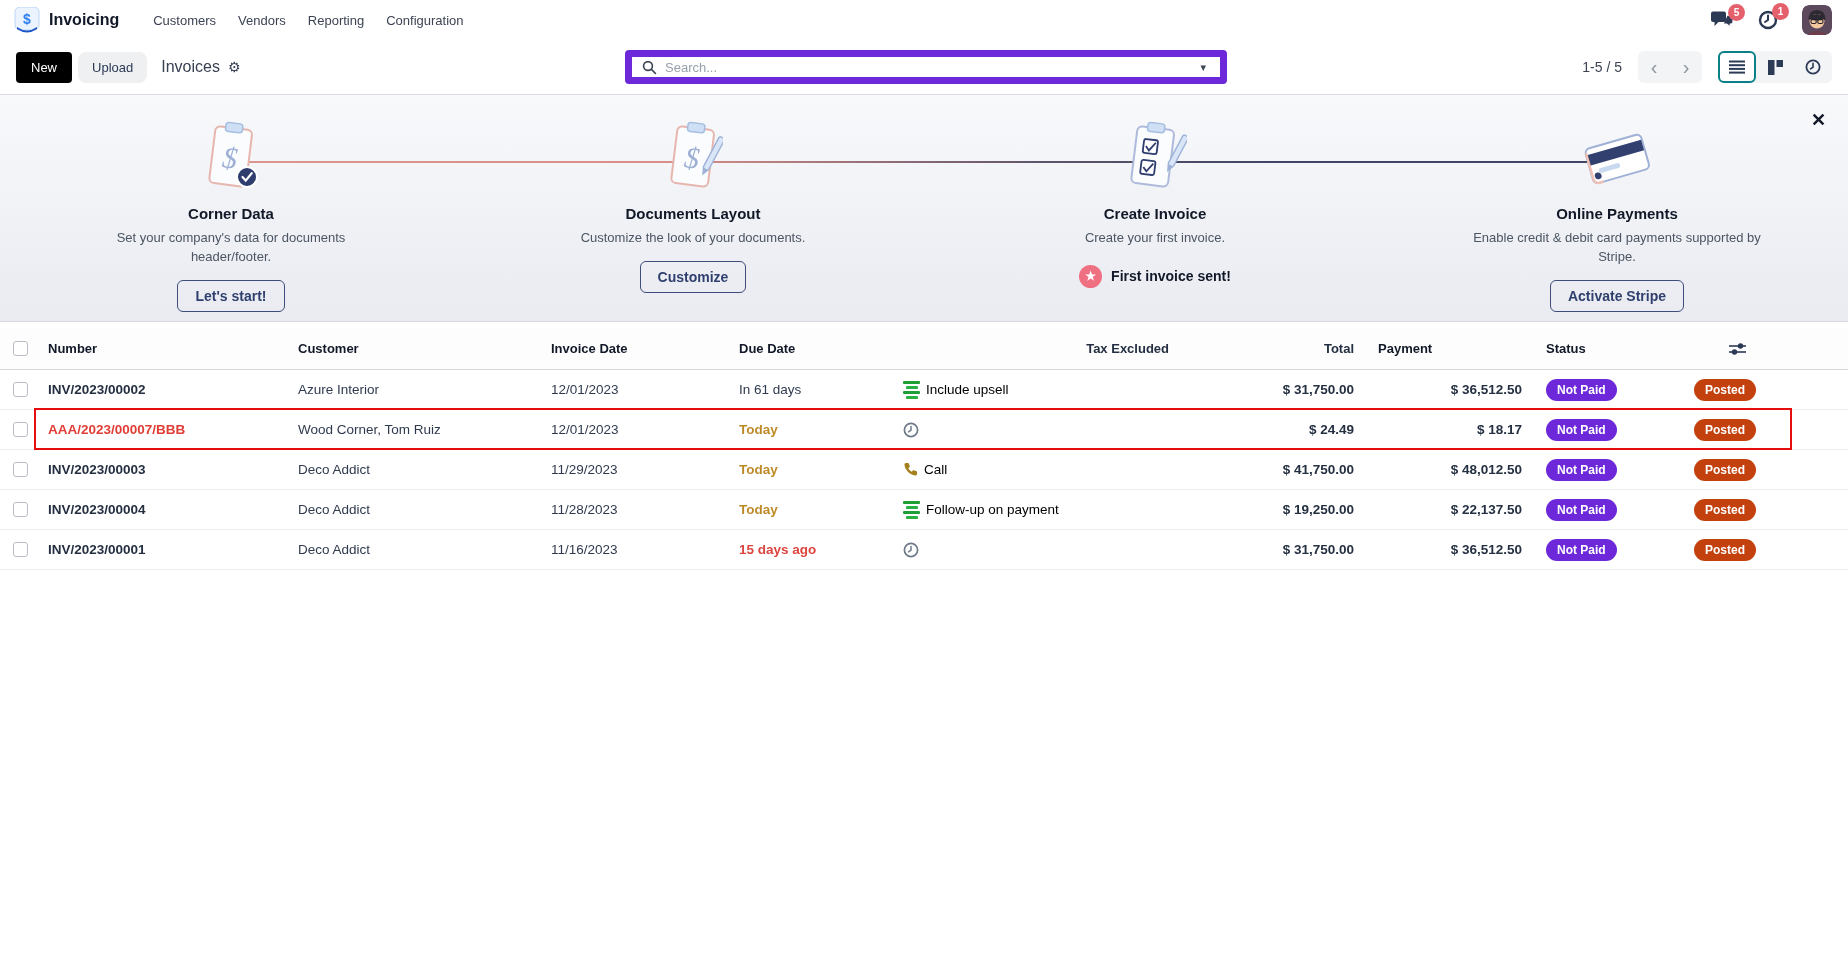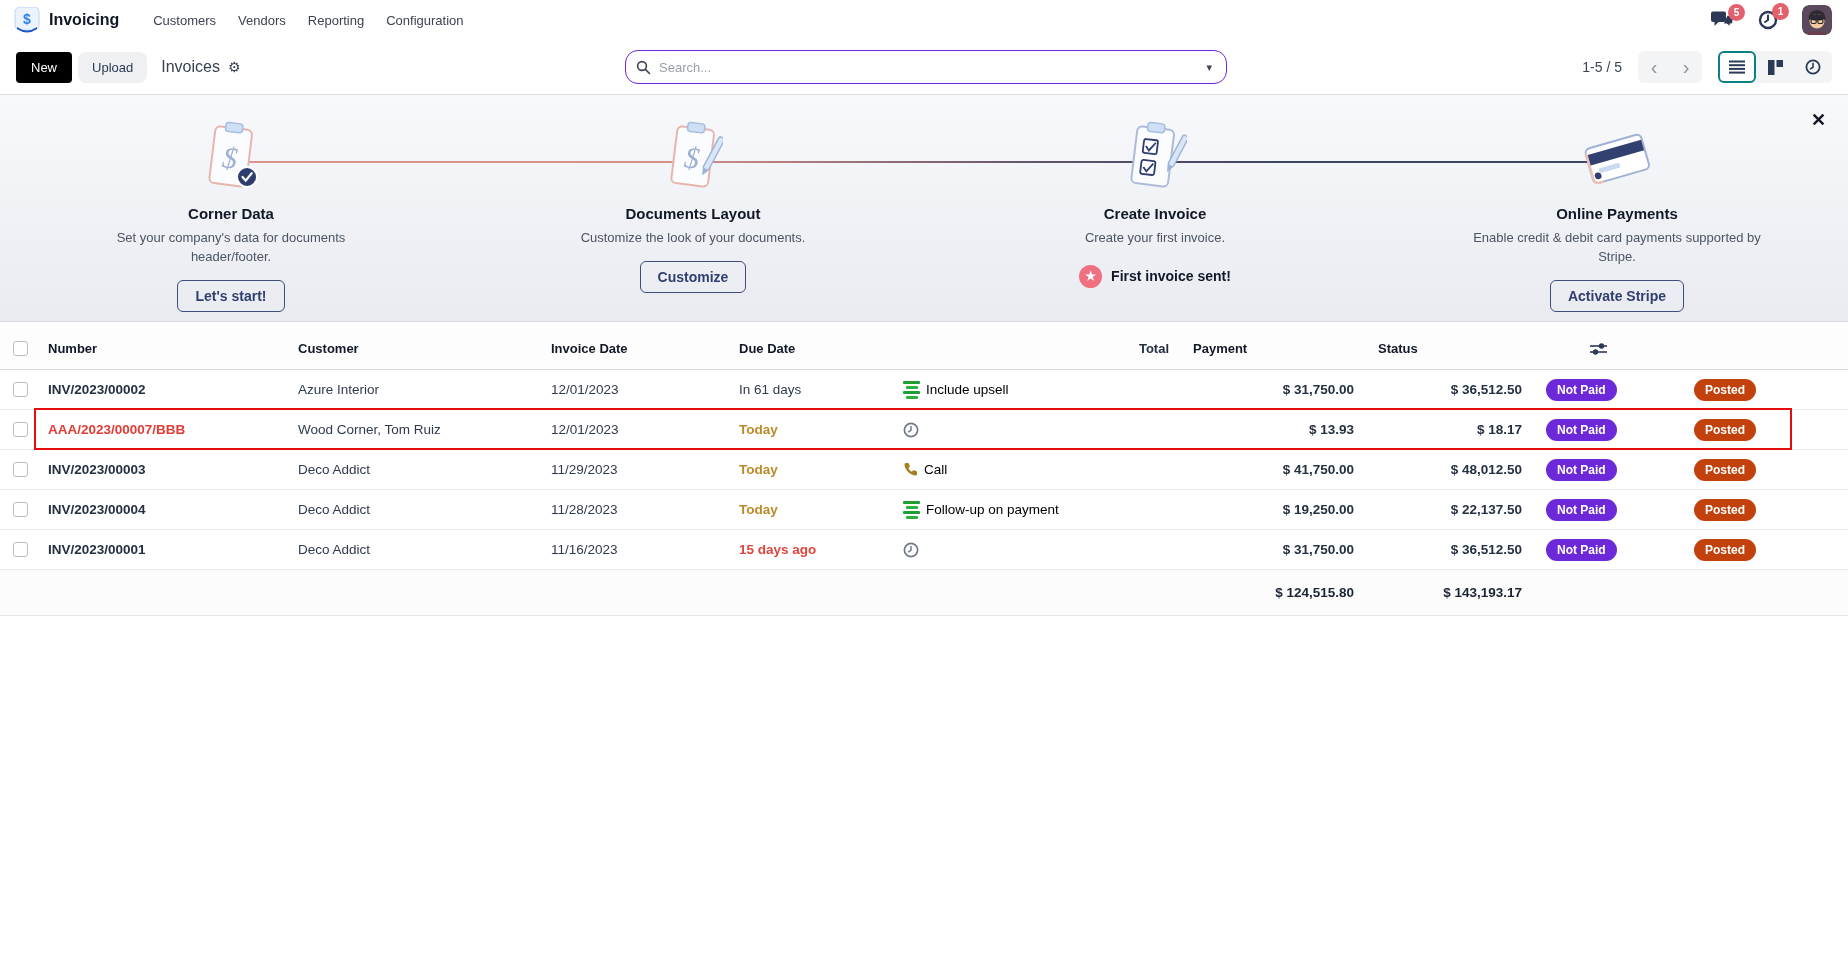--- a/index.html
+++ b/index.html
@@ -18,21 +18,21 @@
   .systray-item { position:relative; display:flex; align-items:center; }
   .sys-badge { position:absolute; top:-7px; right:-11px; min-width:17px; height:17px; background:#e4606d; color:#fff; border-radius:9px; font-size:10px; font-weight:700; display:flex; align-items:center; justify-content:center; padding:0 4px; }
   .avatar { width:30px; height:30px; border-radius:7px; overflow:hidden; }
 
   
   .control-panel { height:55px; display:flex; align-items:center; padding:0 16px; border-bottom:1px solid #d9dce1; position:relative; background:#fff; }
   .btn-new { background:#000000; color:#fff; border:none; font-size:13px; font-weight:500; padding:8px 15px; border-radius:4px; font-family:inherit; cursor:pointer; }
   .btn-upload { background:#eef0f2; color:#2c3a54; border:none; font-size:13px; font-weight:500; padding:8px 14px; border-radius:8px; margin-left:6px; font-family:inherit; cursor:pointer; }
   .breadcrumb { font-size:16px; color:#374151; margin-left:14px; }
   .gear { font-size:14px; color:#374151; margin-left:8px; cursor:pointer; }
-  .search-box { position:absolute; left:625px; top:50%; transform:translateY(-50%); width:602px; height:34px; border:1px solid #6d28d9; border-radius:13px; background:#fff; display:flex; align-items:center; padding:0 10px; }
+  .search-box { position:absolute; left:625px; top:50%; transform:translateY(-50%); width:602px; height:34px; border:7px solid #6d28d9; border-radius:4px; background:#fff; display:flex; align-items:center; padding:0 10px; }
   .search-box input { border:none; outline:none; flex:1; font-size:13px; font-family:inherit; color:#27303f; margin-left:8px; }
   .search-box input::placeholder { color:#98a1ab; }
   .search-caret { color:#3c4453; font-size:11px; padding:0 4px; cursor:pointer; }
   .cp-right { margin-left:auto; display:flex; align-items:center; gap:16px; }
   .pager-text { font-size:14px; color:#3c4453; }
   .chev-group { display:flex; background:#f3f4f6; border-radius:6px; }
   .chev { width:32px; height:32px; display:flex; align-items:center; justify-content:center; color:#8d949e; font-size:20px; cursor:pointer; }
   .views { display:flex; background:#f3f4f6; border-radius:6px; }
   .view-btn { width:38px; height:32px; display:flex; align-items:center; justify-content:center; cursor:pointer; border:2px solid transparent; border-radius:6px; }
   .view-btn.active { background:#fff; border-color:#0c8087; }
@@ -267,20 +267,21 @@
 
   <section class="table">
     <div class="grid-row thead">
       <div class="cell c-check">
           <span class="checkbox"></span>
         </div>
       <div class="cell">Number</div>
       <div class="cell">Customer</div>
       <div class="cell">Invoice Date</div>
       <div class="cell">Due Date</div>
+      <div class="cell c-money">Tax Excluded</div>
       <div class="cell c-money">Total</div>
       <div class="cell c-payment">Payment</div>
       <div class="cell c-status">Status</div>
       <div class="cell c-adjust">
         <svg width="17" height="14" viewBox="0 0 17 14">
           <line x1="0" y1="4" x2="17" y2="4" stroke="#2c3954" stroke-width="1.6"></line>
           <circle cx="11.5" cy="4" r="2.7" fill="#2c3954"></circle>
           <line x1="0" y1="10" x2="17" y2="10" stroke="#2c3954" stroke-width="1.6"></line>
           <circle cx="5.5" cy="10" r="2.7" fill="#2c3954"></circle>
         </svg>
@@ -328,21 +329,21 @@
 
       <span class="act act-clock">
         <svg width="16" height="16" viewBox="0 0 16 16">
           <circle cx="8" cy="8" r="6.6" fill="none" stroke="#707a89" stroke-width="1.7"></circle>
           <path d="M8 4.4 v3.8 l-2.4 1.6" stroke="#707a89" stroke-width="1.5" fill="none" stroke-linecap="round"></path>
         </svg>
       </span>
 
       <span class="act-label"></span>
     </div>
-    <div class="cell c-money">$ 13.93</div>
+    <div class="cell c-money">$ 24.49</div>
     <div class="cell c-money">$ 18.17</div>
     <div class="cell c-payment">
             <span class="pill pill-red">Not Paid</span>
           </div>
     <div class="cell c-status">
             <span class="pill pill-green">Posted</span>
           </div>
     <div class="cell"></div>
   </div>
         <div class="grid-row row">
@@ -424,28 +425,15 @@
     <div class="cell c-payment">
             <span class="pill pill-red">Not Paid</span>
           </div>
     <div class="cell c-status">
             <span class="pill pill-green">Posted</span>
           </div>
     <div class="cell"></div>
   </div>
       </div>
 
-    <div class="grid-row totals">
-      <div class="cell c-check"></div>
-      <div class="cell"></div>
-        <div class="cell"></div>
-        <div class="cell"></div>
-        <div class="cell"></div>
-        <div class="cell"></div>
-      <div class="cell c-money">$ 124,515.80</div>
-      <div class="cell c-money">$ 143,193.17</div>
-      <div class="cell"></div>
-        <div class="cell"></div>
-        <div class="cell"></div>
-    </div>
   </section>
 
 </div>
 
 </body></html>

